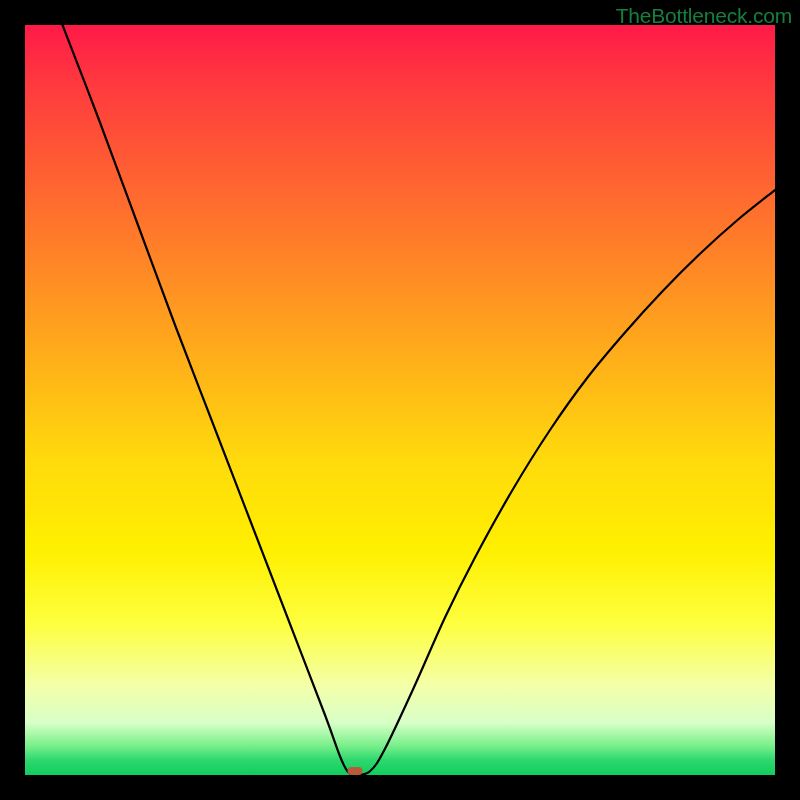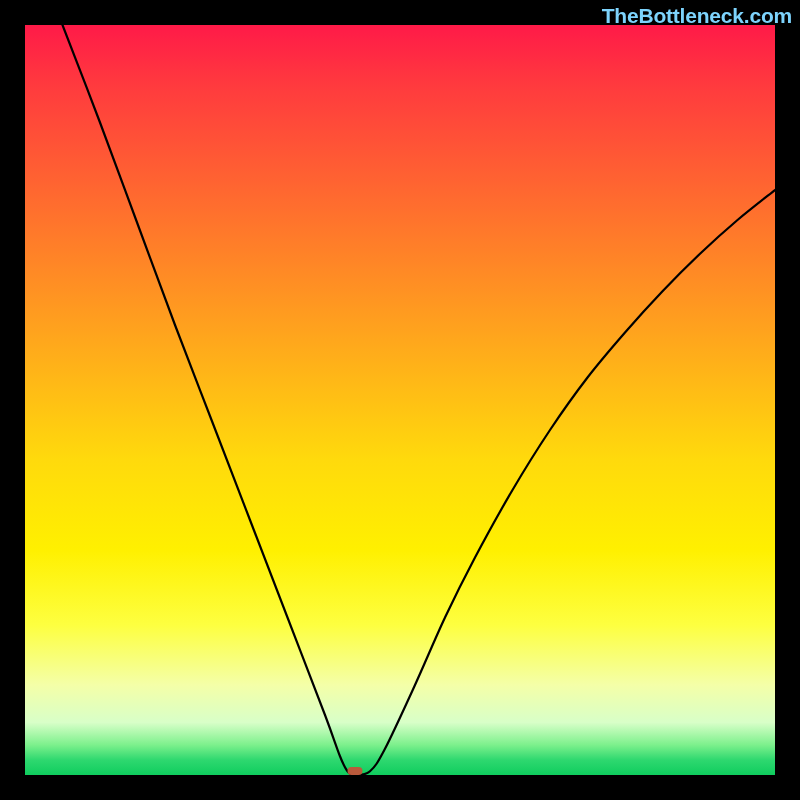--- a/index.html
+++ b/index.html
@@ -46,23 +46,23 @@
     position: absolute;
     left: 0;
     top: 0;
     width: 750px;
     height: 750px;
   }
   .watermark {
     position: absolute;
     top: 4px;
     right: 8px;
-    color: #7dd3fc;
+    color: #15803d;
     font-size: 21px;
-    font-weight: 700;
+    font-weight: 400;
     letter-spacing: -0.2px;
     user-select: none;
   }
   .minpoint {
     position: absolute;
     width: 15px;
     height: 8px;
     border-radius: 5px;
     background: #b95a3c;
     transform: translate(-50%, -50%);

